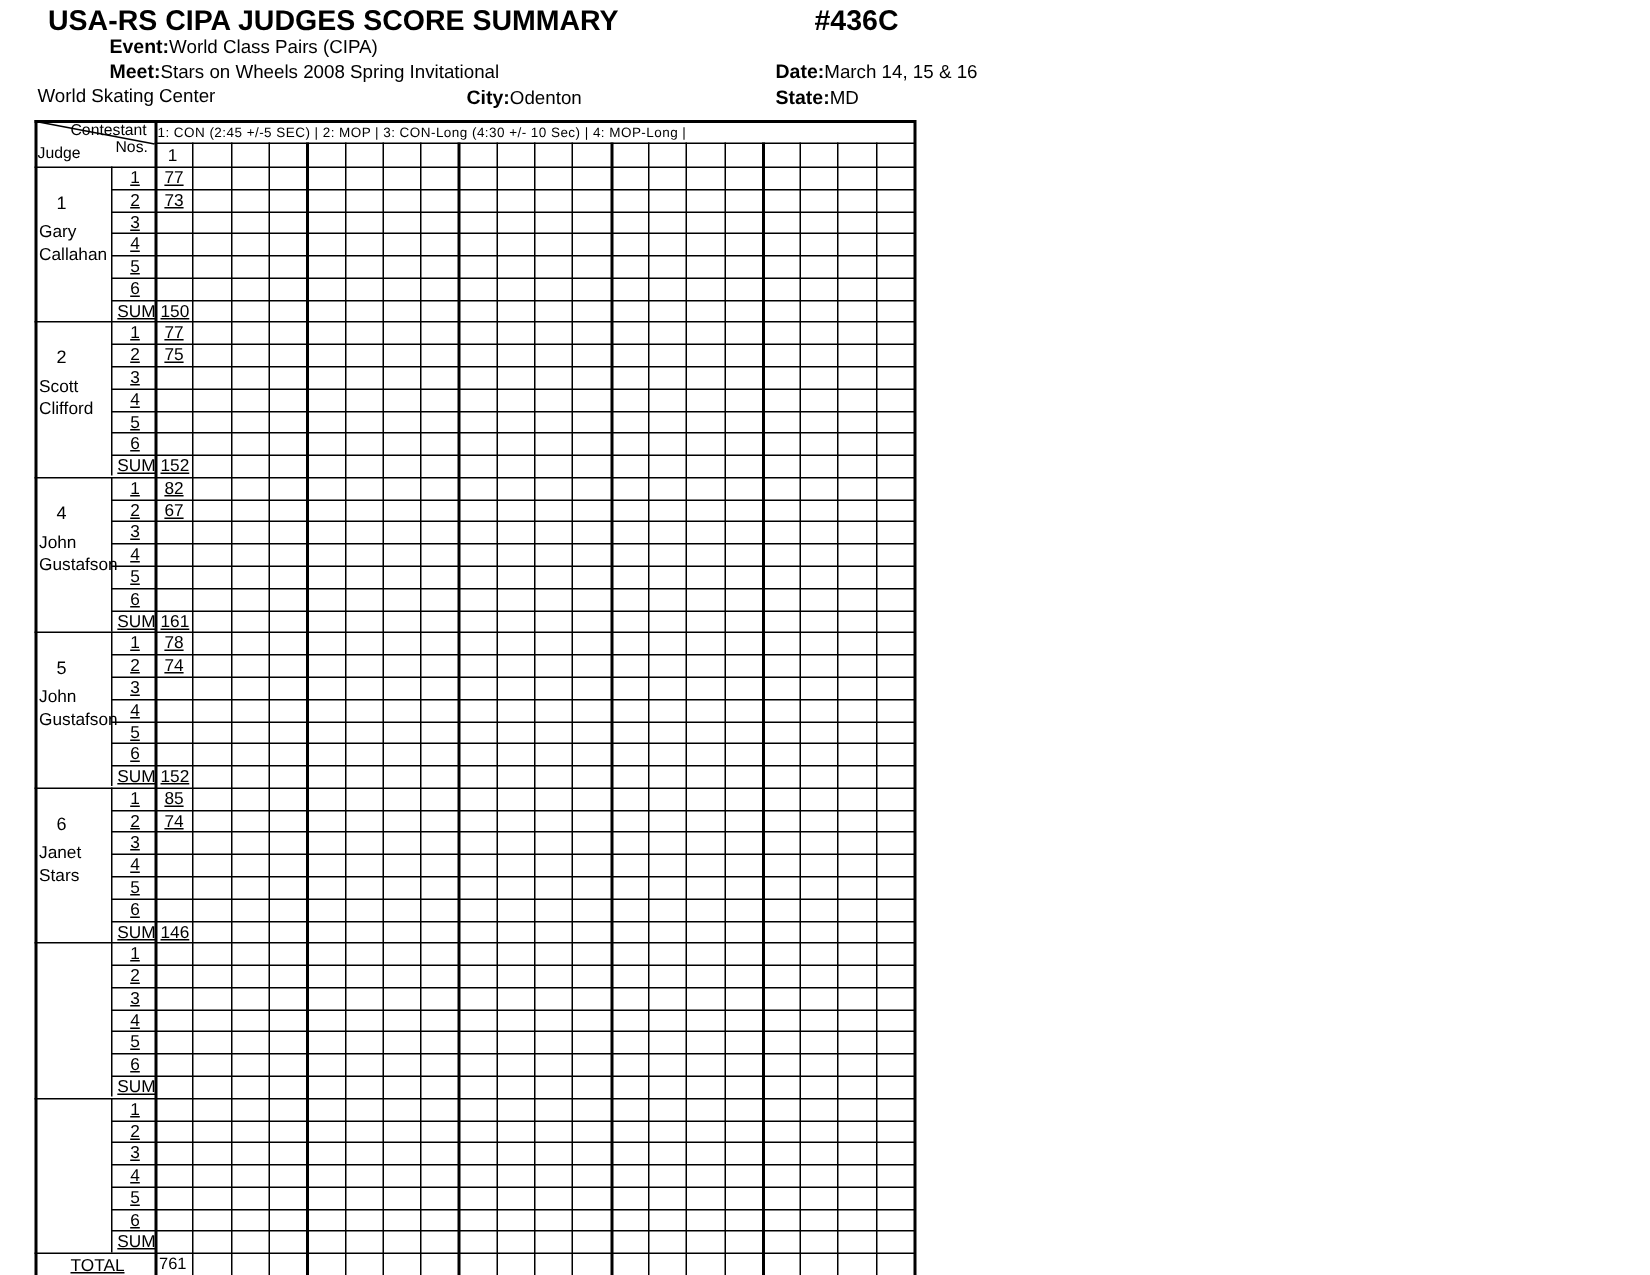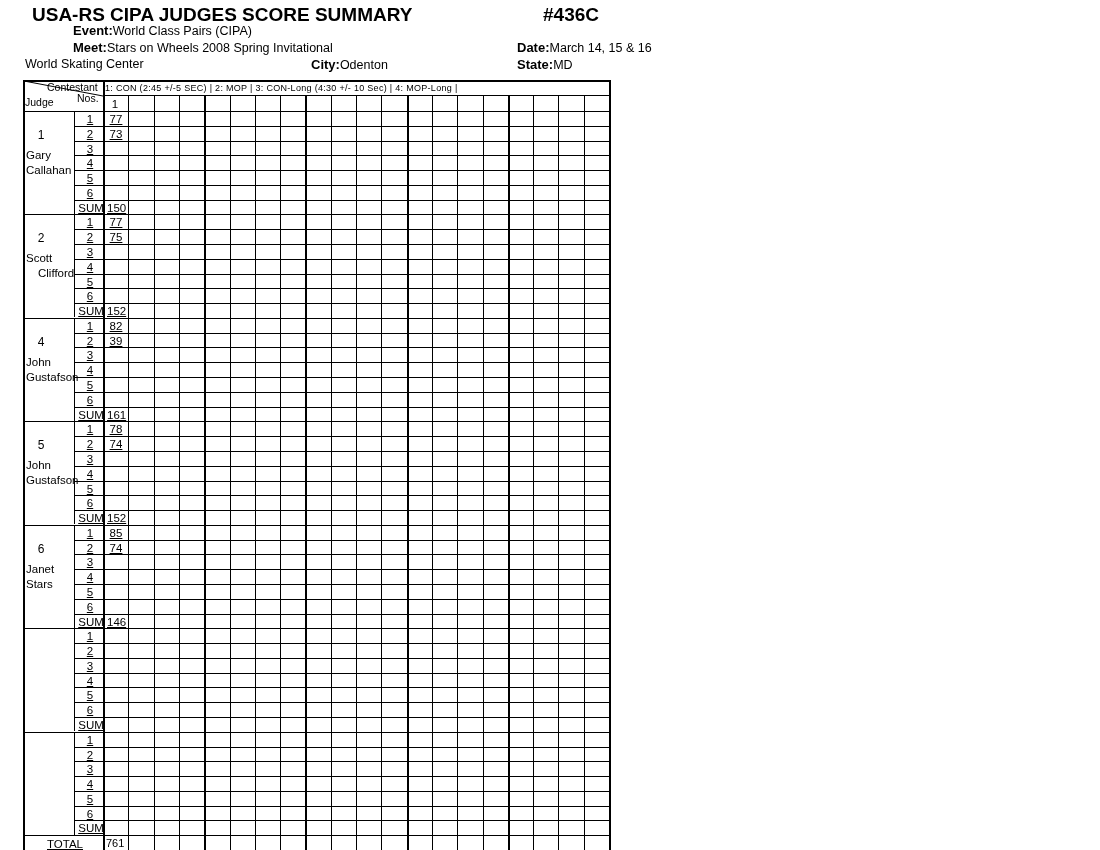--- a/index.html
+++ b/index.html
@@ -166,42 +166,42 @@
       <div class="rowlbl" style="left: 53px; top: 76px;">4</div>
       <div class="score" style="left: 81px; top: 76px;"></div>
       <div class="rowlbl" style="left: 53px; top: 91px;">5</div>
       <div class="score" style="left: 81px; top: 91px;"></div>
       <div class="rowlbl" style="left: 53px; top: 106px;">6</div>
       <div class="score" style="left: 81px; top: 106px;"></div>
       <div class="rowlbl" style="left: 54px; top: 121px;">SUM</div>
       <div class="score" style="left: 84px; top: 121px; text-align: left;">150</div>
       <div class="judge-num" style="left: -2px; top: 151px;">2</div>
       <div class="judge-name" style="left: 3px; top: 171px;">Scott</div>
-      <div class="judge-name" style="left: 3px; top: 186px; padding-left: 12px;">Clifford</div>
+      <div class="judge-name" style="left: 3px; top: 186px;">Clifford</div>
       <div class="rowlbl" style="left: 53px; top: 135px;">1</div>
       <div class="score" style="left: 81px; top: 135px;">77</div>
       <div class="rowlbl" style="left: 53px; top: 150px;">2</div>
       <div class="score" style="left: 81px; top: 150px;">75</div>
       <div class="rowlbl" style="left: 53px; top: 165px;">3</div>
       <div class="score" style="left: 81px; top: 165px;"></div>
       <div class="rowlbl" style="left: 53px; top: 180px;">4</div>
       <div class="score" style="left: 81px; top: 180px;"></div>
       <div class="rowlbl" style="left: 53px; top: 195px;">5</div>
       <div class="score" style="left: 81px; top: 195px;"></div>
       <div class="rowlbl" style="left: 53px; top: 209px;">6</div>
       <div class="score" style="left: 81px; top: 209px;"></div>
       <div class="rowlbl" style="left: 54px; top: 224px;">SUM</div>
       <div class="score" style="left: 84px; top: 224px; text-align: left;">152</div>
       <div class="judge-num" style="left: -2px; top: 255px;">4</div>
       <div class="judge-name" style="left: 3px; top: 275px;">John</div>
       <div class="judge-name" style="left: 3px; top: 290px;">Gustafson</div>
       <div class="rowlbl" style="left: 53px; top: 239px;">1</div>
       <div class="score" style="left: 81px; top: 239px;">82</div>
       <div class="rowlbl" style="left: 53px; top: 254px;">2</div>
-      <div class="score" style="left: 81px; top: 254px;">39</div>
+      <div class="score" style="left: 81px; top: 254px;">67</div>
       <div class="rowlbl" style="left: 53px; top: 268px;">3</div>
       <div class="score" style="left: 81px; top: 268px;"></div>
       <div class="rowlbl" style="left: 53px; top: 283px;">4</div>
       <div class="score" style="left: 81px; top: 283px;"></div>
       <div class="rowlbl" style="left: 53px; top: 298px;">5</div>
       <div class="score" style="left: 81px; top: 298px;"></div>
       <div class="rowlbl" style="left: 53px; top: 313px;">6</div>
       <div class="score" style="left: 81px; top: 313px;"></div>
       <div class="rowlbl" style="left: 54px; top: 328px;">SUM</div>
       <div class="score" style="left: 84px; top: 328px; text-align: left;">161</div>

